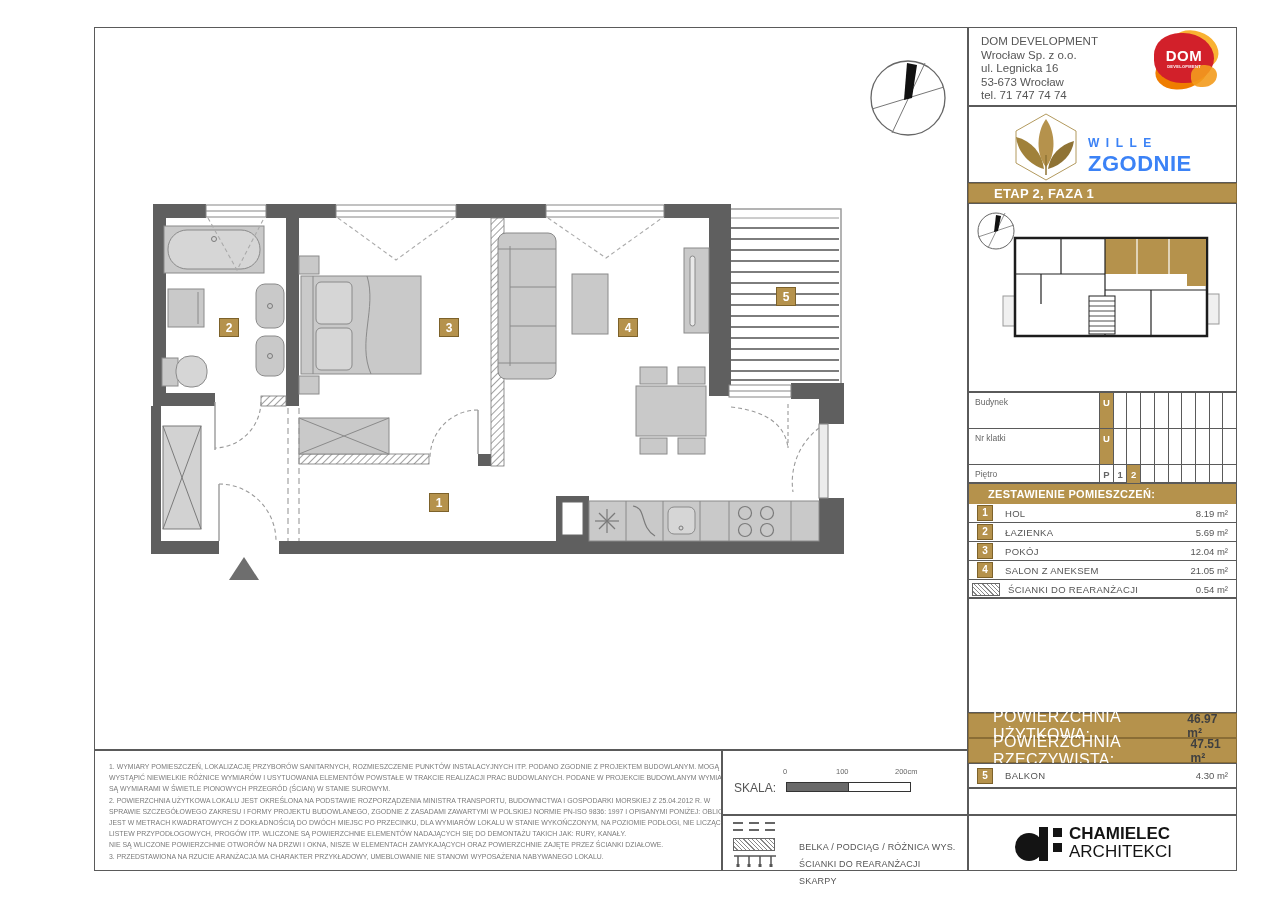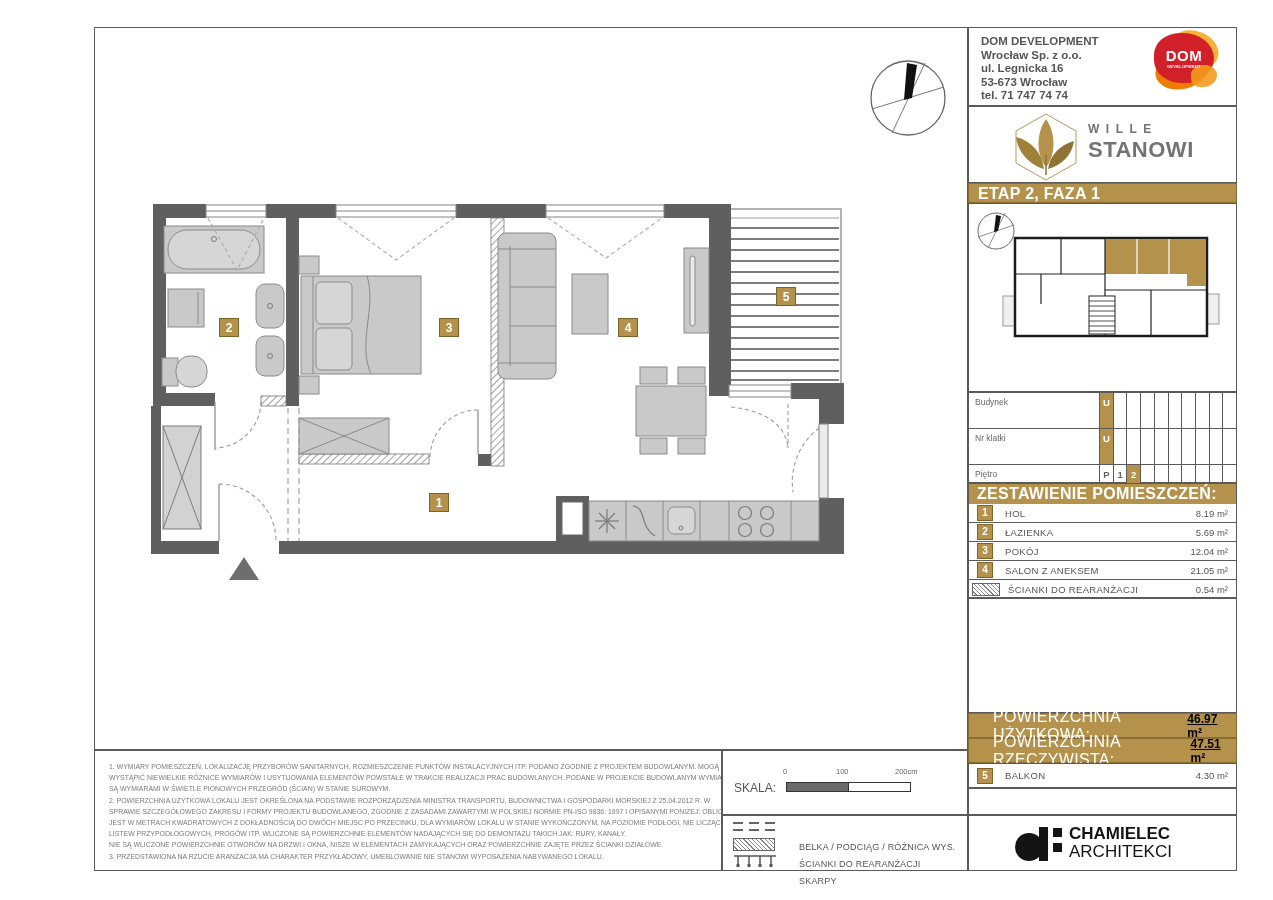--- a/index.html
+++ b/index.html
@@ -2,64 +2,64 @@
 <html><head>
 <meta charset="utf-8">
 <style>
   html,body{margin:0;padding:0;background:#fff;}
   .page{position:relative;width:1273px;height:900px;background:#fff;overflow:hidden;
         font-family:"Liberation Sans", sans-serif;}
   .box{position:absolute;box-sizing:border-box;border:1px solid #5a5a5a;background:#fff;}
   .abs{position:absolute;}
 
   
-  .company-text{position:absolute;left:12px;top:7px;font-size:11.5px;font-weight:bold;
+  .company-text{position:absolute;left:12px;top:7px;font-size:11.5px;font-weight:normal;
                 color:#555;line-height:13.5px;}
   .dom-logo{position:absolute;left:184px;top:3px;width:72px;height:62px;}
   .dom-blob{position:absolute;border-radius:50%;}
   .dom-o1{left:16px;top:0;width:50px;height:38px;background:#f9b233;transform:rotate(18deg);}
   .dom-o2{left:2px;top:20px;width:54px;height:38px;background:#ef7d00;transform:rotate(-14deg);}
   .dom-red{left:1px;top:2px;width:60px;height:50px;background:#d2202a;border-radius:46% 54% 52% 48%;}
   .dom-o3{left:38px;top:34px;width:26px;height:22px;background:#f39b1d;opacity:.9;}
   .dom-txt{position:absolute;left:1px;top:16px;width:60px;text-align:center;color:#fff;
            font-weight:900;font-size:15px;letter-spacing:.5px;}
   .dom-sub{position:absolute;left:1px;top:33px;width:60px;text-align:center;color:#fff;
            font-weight:bold;font-size:4px;letter-spacing:.3px;}
 
   
-  .brand-words{position:absolute;left:119px;top:15px;color:#737373;}
+  .brand-words{position:absolute;left:119px;top:29px;color:#3b82f6;}
   .brand-w1{font-size:12px;font-weight:600;letter-spacing:6.5px;}
   .brand-w2{font-size:22px;font-weight:800;letter-spacing:.5px;margin-top:1px;}
 
-  .phase-bar{background:#b5924c;color:#fff;font-size:16px;font-weight:bold;
-             line-height:20px;padding-left:9px;letter-spacing:.3px;}
+  .phase-bar{background:#b5924c;color:#fff;font-size:13px;font-weight:bold;
+             line-height:20px;padding-left:25px;letter-spacing:.3px;}
 
   
   .ut-row{display:flex;height:36px;border-bottom:1px solid #5a5a5a;box-sizing:border-box;}
   .ut-row:last-child{border-bottom:none;}
   .ut-label{width:130px;font-size:8.5px;color:#666;line-height:19px;padding-left:6px;box-sizing:border-box;}
   .ut-cell{flex:1;border-left:1px solid #5a5a5a;font-size:9.5px;font-weight:bold;color:#666;
            text-align:center;line-height:19px;box-sizing:border-box;}
   .ut-cell.hl{background:#b5924c;color:#fff;}
 
   
-  .rooms-header{height:20px;background:#b5924c;color:#fff;font-weight:bold;font-size:16px;
-                line-height:20px;padding-left:8px;letter-spacing:.3px;}
+  .rooms-header{height:20px;background:#b5924c;color:#fff;font-weight:bold;font-size:11px;
+                line-height:20px;padding-left:19px;letter-spacing:.3px;}
   .room-row{display:flex;align-items:center;height:19px;border-bottom:1px solid #5a5a5a;box-sizing:border-box;}
   .room-row:last-child{border-bottom:none;}
   .num-badge{width:14px;height:14px;background:#b5924c;border:1px solid #7d622a;color:#fff;
              font-size:10px;font-weight:bold;text-align:center;line-height:14px;margin-left:8px;}
   .room-name{margin-left:12px;font-size:9.5px;color:#555;letter-spacing:.3px;}
   .room-area{margin-left:auto;margin-right:8px;font-size:9.5px;color:#555;}
   .hatch-swatch{width:26px;height:11px;margin-left:3px;border:1px solid #666;
       background:repeating-linear-gradient(45deg,#fff 0px,#fff 2px,#888 2px,#888 3px);}
 
   .gold-bar{display:flex;align-items:center;background:#b5924c;}
   .gold-bar .lab{color:#fff;font-weight:normal;font-size:16px;padding-left:24px;letter-spacing:.3px;}
-  .gold-bar .val{margin-left:auto;color:#000000;font-weight:bold;font-size:12px;padding-right:8px;text-decoration:underline;}
+  .gold-bar .val{margin-left:auto;color:#404040;font-weight:bold;font-size:12px;padding-right:8px;}
 
   
   .notes{padding:10px 0 0 14px;}
   .note-line{font-size:6.9px;color:#7a7a7a;line-height:11.2px;white-space:nowrap;overflow:hidden;}
 
   .scale-label{position:absolute;left:11px;top:30px;font-size:12px;color:#555;}
   .scale-tick{position:absolute;top:16px;font-size:7.5px;color:#666;}
   .scale-dark{position:absolute;left:63px;top:31px;width:62px;height:8px;background:#6a6a6a;border:1px solid #333;}
   .scale-light{position:absolute;left:125px;top:31px;width:61px;height:8px;background:#fff;border:1px solid #333;}
 
@@ -340,21 +340,21 @@
       <polygon points="40,3 70,20 70,52 40,69 10,52 10,20" fill="none" stroke="#b39a5e" stroke-width="1"></polygon>
       <g>
         <path d="M40 56 C 30 44 30 22 40 8 C 50 22 50 44 40 56 Z" fill="#b5924c"></path>
         <path d="M38 58 C 24 54 12 42 10 26 C 26 30 36 42 38 58 Z" fill="#a0813a"></path>
         <path d="M42 58 C 56 54 66 44 68 30 C 54 34 44 44 42 58 Z" fill="#8f7335"></path>
         <line x1="40" y1="64" x2="40" y2="44" stroke="#8f7335" stroke-width="1.5"></line>
       </g>
     </svg>
     <div class="brand-words">
       <div class="brand-w1">WILLE</div>
-      <div class="brand-w2">STANOWI</div>
+      <div class="brand-w2">ZGODNIE</div>
     </div>
   </div>
 
   <div class="box phase-bar" style="left:968px;top:183px;width:269px;height:20px;border-color:#8a6d35;">ETAP 2, FAZA 1</div>
 
   <div class="box" style="left:968px;top:203px;width:269px;height:189px;">
     <svg class="abs" style="left:4px;top:4px;" width="46" height="46" viewBox="0 0 46 46">
       <circle cx="23" cy="23" r="18" fill="#fff" stroke="#666" stroke-width="1"></circle>
       <line x1="5" y1="29" x2="41" y2="17" stroke="#777" stroke-width="0.8"></line>
       <line x1="15" y1="40" x2="32" y2="5" stroke="#777" stroke-width="0.8"></line>

